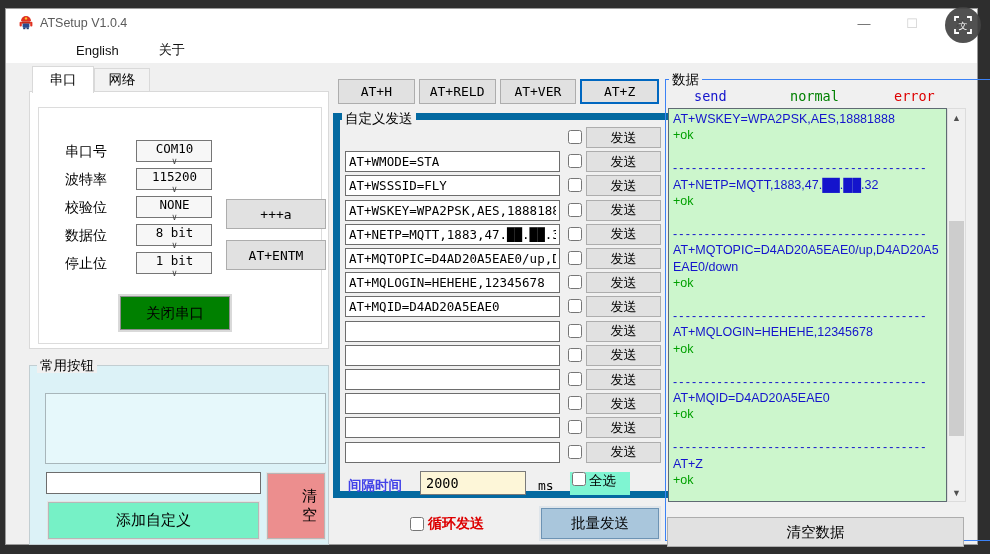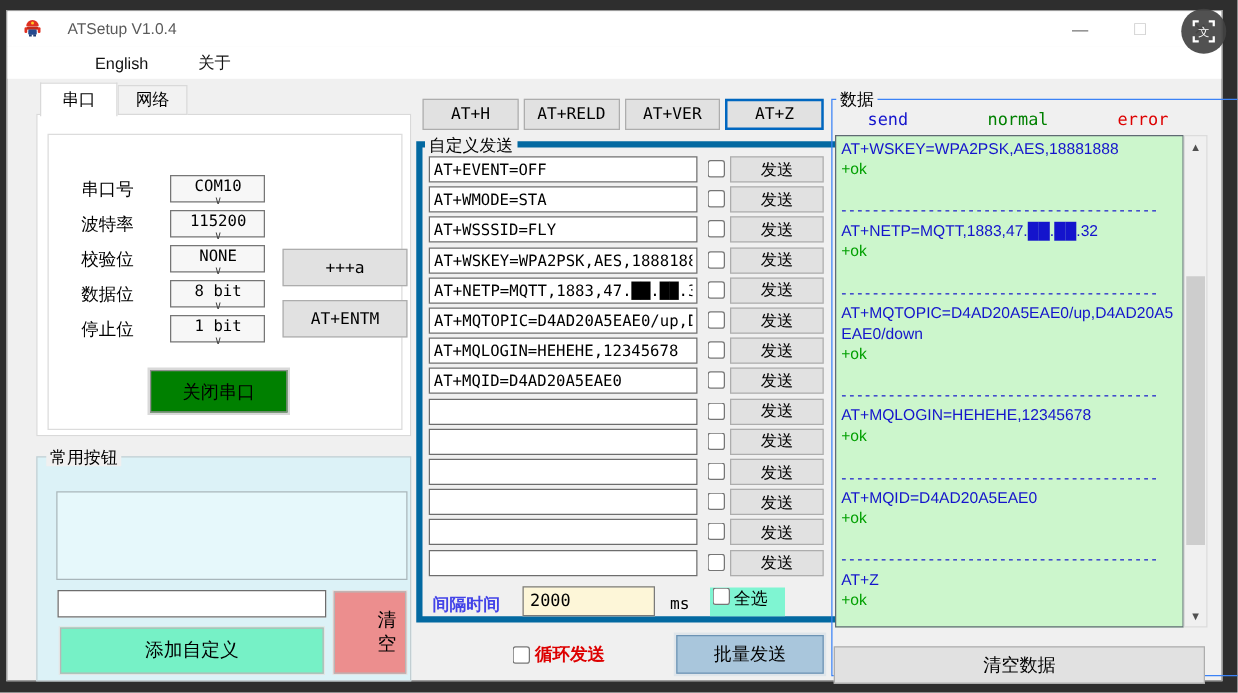--- a/index.html
+++ b/index.html
@@ -8,21 +8,21 @@
     --data-bg:#ccf6cc; --send-blue:#1414cc; --ok-green:#00a000; --err-red:#dd0000;
     --interval-bg:#fdf6d8; --hl-aqua:#7ff5d2;
   }
   *{margin:0;padding:0;box-sizing:border-box;}
   html,body{width:990px;height:554px;}
   body{font-family:"Liberation Sans",sans-serif;background:var(--desk);position:relative;overflow:hidden;}
   .window{position:absolute;left:5px;top:8px;width:973px;height:537px;background:var(--win-bg);border:1px solid #9b9b9b;}
   
   .titlebar{position:absolute;left:0;top:0;width:100%;height:28px;background:#ffffff;display:flex;align-items:center;}
   .app-icon{margin-left:12px;width:16px;height:16px;flex:0 0 16px;}
-  .title-text{margin-left:20px;font-size:12.5px;color:#5a5a5a;}
+  .title-text{margin-left:6px;font-size:12.5px;color:#5a5a5a;}
   .win-controls{position:absolute;right:10px;top:0;height:28px;display:flex;align-items:center;gap:34px;}
   .ctrl{font-size:13px;color:#666;width:14px;text-align:center;}
   .ctrl.max{color:#d0d0d0;}
   .ctrl.close{color:#555;}
   
   .badge{position:absolute;left:945px;top:7px;width:36px;height:36px;border-radius:50%;background:rgba(66,66,66,.92);display:flex;align-items:center;justify-content:center;z-index:50;}
   
   .menubar{position:absolute;left:0;top:28px;width:100%;height:26px;background:#ffffff;display:flex;align-items:center;font-size:13px;color:#111;padding-left:44px;}
   .menu-item{padding:4px 12px;margin-left:14px;}
   .menu-item:nth-child(2){margin-left:16px;}
@@ -49,21 +49,21 @@
   .common-group{position:absolute;left:23px;top:356px;width:300px;height:180px;background:#dcf2f7;border:1px solid #c2ced2;}
   .common-group .grp-label{left:7px;top:-8px;background:var(--win-bg);}
   .common-list{position:absolute;left:15px;top:27px;width:281px;height:71px;background:#e6f8fb;border:1px solid #a8b6ba;}
   .common-input{position:absolute;left:16px;top:106px;width:215px;height:22px;border:1px solid #6d6d6d;background:#fff;font-size:13px;padding:0 4px;font-family:"DejaVu Sans Mono",monospace;}
   .btn-add{position:absolute;left:18px;top:136px;width:211px;height:37px;background:var(--add-btn);border:1px solid #b7b7b7;box-shadow:0 0 0 1px #e4e4e4;display:flex;align-items:center;justify-content:center;font-size:15px;}
   .btn-clear{position:absolute;left:237px;top:107px;width:58px;height:66px;background:var(--clear-btn);border:1px solid #b7b7b7;box-shadow:0 0 0 1px #e4e4e4;display:flex;align-items:center;justify-content:center;font-size:15px;padding-left:34px;}
   
   .quick-buttons{position:absolute;left:332px;top:70px;width:321px;height:25px;display:flex;gap:4px;}
   .quick-buttons .win-btn{flex:1;height:25px;}
   .quick-buttons .win-btn.focused{border:2px solid #0067c0;}
-  .custom-group{position:absolute;left:327px;top:104px;width:378px;height:385px;border:5px solid #0369a1;}
+  .custom-group{position:absolute;left:327px;top:104px;width:378px;height:385px;border:7px solid #0369a1;}
   .custom-group .grp-label{left:2px;top:-9px;}
   .cmd-row{position:absolute;left:0;width:100%;height:22px;}
   .cmd-row input.cmd{position:absolute;left:5px;top:0;width:215px;height:21px;border:1px solid #6d6d6d;background:#fff;font-family:"DejaVu Sans Mono",monospace;font-size:12.5px;padding:0 3px;white-space:nowrap;overflow:hidden;}
   .cmd-row input[type=checkbox]{position:absolute;left:228px;top:3px;}
   .cmd-row .send-btn{position:absolute;left:246px;top:0;width:75px;height:21px;}
   .interval-row{position:absolute;left:0;top:351px;width:100%;height:26px;}
   .interval-label{position:absolute;left:8px;top:6px;font-size:13.5px;font-weight:bold;color:#4242e8;}
   .interval-input{position:absolute;left:80px;top:0;width:106px;height:24px;background:var(--interval-bg);border:1px solid #7a7a7a;font-size:13.5px;padding:0 5px;font-family:"DejaVu Sans Mono",monospace;}
   .ms-label{position:absolute;left:198px;top:7px;font-size:13px;font-family:"DejaVu Sans Mono",monospace;}
   .select-all{position:absolute;left:230px;top:1px;width:60px;height:23px;background:var(--hl-aqua);display:flex;align-items:flex-start;gap:3px;padding-left:2px;font-size:13.5px;}
@@ -177,21 +177,20 @@
       <div class="win-btn">AT+H</div>
       <div class="win-btn">AT+RELD</div>
       <div class="win-btn">AT+VER</div>
       <div class="win-btn focused">AT+Z</div>
     </div>
 
   <div class="custom-group">
     <span class="grp-label">自定义发送</span>
     <div id="cmd-rows">
         <div class="cmd-row" style="top: 7px;">
-          <input class="cmd" value="AT+EVENT=OFF" style="">
           <input type="checkbox" style="">
           <div class="win-btn send-btn cjk">发送</div>
         </div>
         <div class="cmd-row" style="top: 31.2px;">
           <input class="cmd" value="AT+WMODE=STA" style="">
           <input type="checkbox" style="">
           <div class="win-btn send-btn cjk">发送</div>
         </div>
         <div class="cmd-row" style="top: 55.4px;">
           <input class="cmd" value="AT+WSSSID=FLY" style="">

